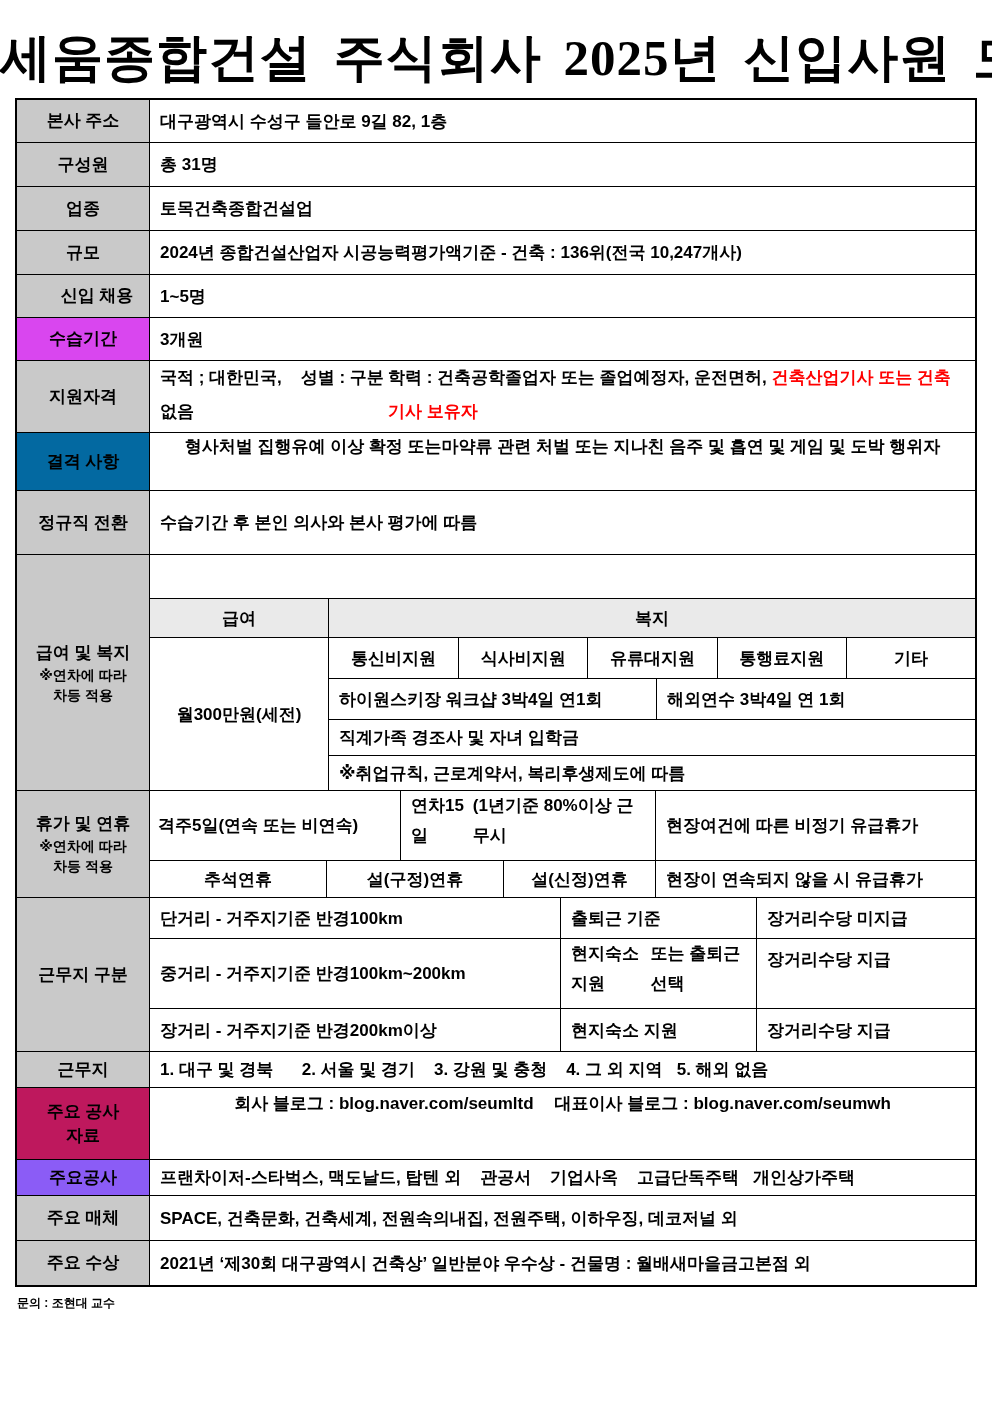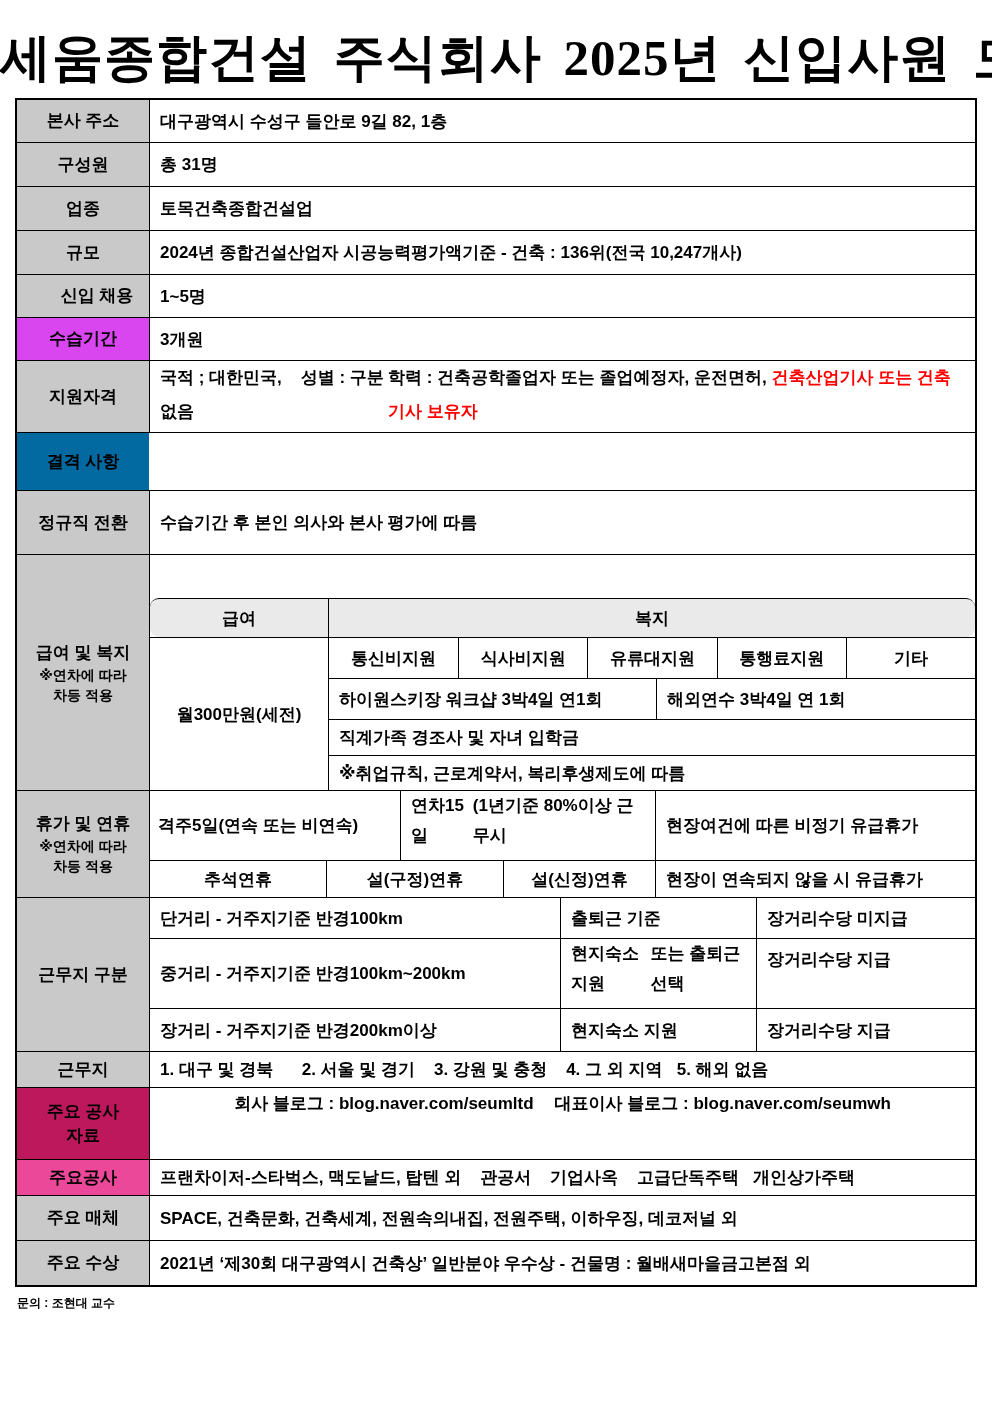--- a/index.html
+++ b/index.html
@@ -43,21 +43,21 @@
   .content { flex: 1; display: flex; flex-direction: column; min-width: 0; }
   .subrow { display: flex; min-height: 0; }
   .grow { flex: 1; }
   .cell {
     display: flex; align-items: center;
     padding: 0 10px; min-width: 0;
   }
   .fill { flex: 1; }
   .col { align-items: flex-start; justify-content: center; }
   .ctr { justify-content: center; text-align: center; padding: 0 2px; }
-  .subhead { background: #eaeaea; border-radius: 9px; }
+  .subhead { background: #eaeaea; }
   .red { color: #ff0000; }
   .pre { white-space: pre-wrap; }
   .lh27 { line-height: 27px; }
   .lh30 { line-height: 30px; }
   .lh32 { line-height: 32px; gap: 21px; }
   .lh34 { line-height: 34px; }
   
   .w-sal  { flex: 0 0 178px; }
   .w20    { flex: 0 0 20%; }
   .w50    { flex: 0 0 327px; }
@@ -126,20 +126,26 @@
       <div class="content bl">
         <div class="cell fill col lh34">
           <div class="pre">국적 ; 대한민국,    성별 : 구분없음</div>
           <div><span>학력 : 건축공학졸업자 또는 졸업예정자, 운전면허, </span><span class="red" style="color: rgb(255, 0, 0);">건축산업기사 또는 건축기사 보유자</span></div>
         </div>
       </div>
     </div>
 
     <div class="sec bt" style="height:58px">
       <div class="hcell" style="background: #0369a1;">결격 사항</div>
+      <div class="content bl">
+        <div class="cell fill col lh27">
+          <div>형사처벌 집행유예 이상 확정 또는</div>
+          <div>마약류 관련 처벌 또는 지나친 음주 및 흡연 및 게임 및 도박 행위자</div>
+        </div>
+      </div>
     </div>
 
     <div class="sec bt" style="height:64px">
       <div class="hcell" style="background: rgb(201, 201, 201);">정규직 전환</div>
       <div class="content bl">
           <div class="cell fill">수습기간 후 본인 의사와 본사 평가에 따름</div>
         </div>
     </div>
 
     <div class="sec bt" style="height:236px">
@@ -243,21 +249,21 @@
       </div>
       <div class="content bl">
         <div class="cell fill col lh32">
           <div>회사 블로그 : blog.naver.com/seumltd</div>
           <div>대표이사 블로그 : blog.naver.com/seumwh</div>
         </div>
       </div>
     </div>
 
     <div class="sec bt" style="height:36px">
-      <div class="hcell" style="background: #ec4899;">주요공사</div>
+      <div class="hcell" style="background: #8b5cf6;">주요공사</div>
       <div class="content bl">
           <div class="cell fill pre">프랜차이저-스타벅스, 맥도날드, 탑텐 외    관공서    기업사옥    고급단독주택   개인상가주택</div>
         </div>
     </div>
 
     <div class="sec bt" style="height:45px">
       <div class="hcell" style="background: rgb(201, 201, 201);">주요 매체</div>
       <div class="content bl">
           <div class="cell fill">SPACE, 건축문화, 건축세계, 전원속의내집, 전원주택, 이하우징, 데코저널 외</div>
         </div>

